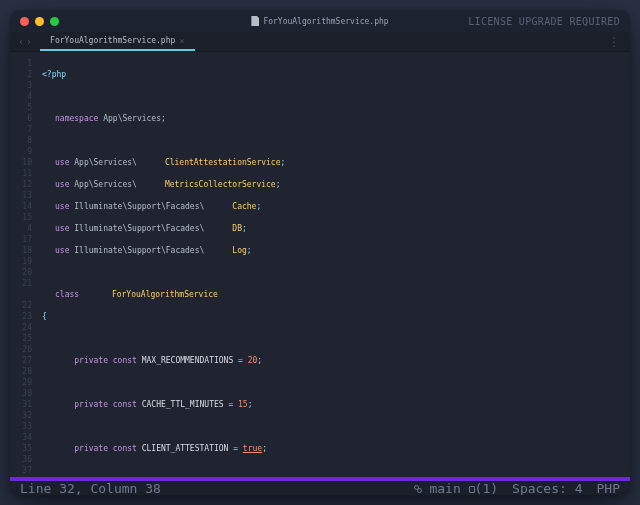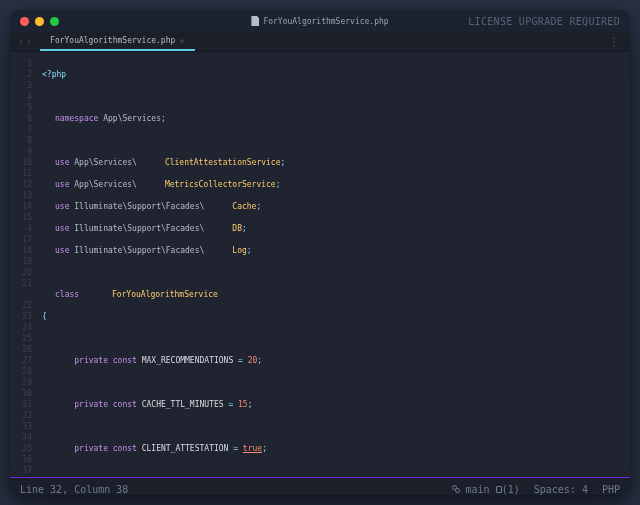--- a/index.html
+++ b/index.html
@@ -20,21 +20,21 @@
   .navbtns{display:flex;align-items:center;gap:2px;padding:0 8px;}
   .chev{color:#4a5264;font-size:10px;line-height:1;}
   .tab{display:flex;align-items:center;gap:4px;padding:0 10px;color:#b6bdc9;font-size:8px;border-bottom:2px solid var(--tab-border);}
   .tab .close{color:#4a5264;font-size:9px;}
   .tabbar .kebab{margin-left:auto;padding:0 10px;color:#4a5264;font-size:12px;display:flex;align-items:center;}
   .editor{flex:1;display:flex;overflow:hidden;background:var(--bg);}
   .gutter{width:28px;text-align:right;color:var(--gutter);padding:6px 6px 6px 0;font-size:8px;line-height:11px;user-select:none;background:var(--bg);}
   .code{flex:1;padding:6px 10px 6px 4px;font-size:8px;line-height:11px;color:var(--txt);white-space:pre;overflow:hidden;}
   .line{height:11px;}
   .kw{color:var(--kw2);padding-left:13px;} .ns{color:var(--txt);} .cls{color:var(--cls);padding-left:28px;} .num{color:var(--num);} .bool{color:var(--bool);text-decoration:underline;} .punct{color:#89ddff;} .var{color:var(--white);} .op{color:#89ddff;}
-  .statusbar{height:18px;background:var(--bg-pane);display:flex;align-items:flex-end;padding:0 10px;color:#6f7a91;font-size:10px;border-top:1px solid #6d28d9;gap:14px;}
+  .statusbar{height:18px;background:var(--bg-pane);display:flex;align-items:flex-start;padding:0 10px;color:#6f7a91;font-size:13px;border-top:4px solid #6d28d9;gap:14px;}
   .statusbar .right{margin-left:auto;display:flex;align-items:center;gap:14px;}
   .branch-ico{display:inline-block;width:8px;height:8px;position:relative;}
   .branch-ico::before{content:"";position:absolute;width:3px;height:3px;border:1px solid #6f7a91;border-radius:50%;left:0;top:0;}
   .branch-ico::after{content:"";position:absolute;width:3px;height:3px;border:1px solid #6f7a91;border-radius:50%;right:0;bottom:0;}
   .bicon{display:inline-block;width:6px;height:7px;border:1px solid #6f7a91;border-radius:1px;position:relative;}
 </style>
 </head>
 <body>
 
 <div class="window">

